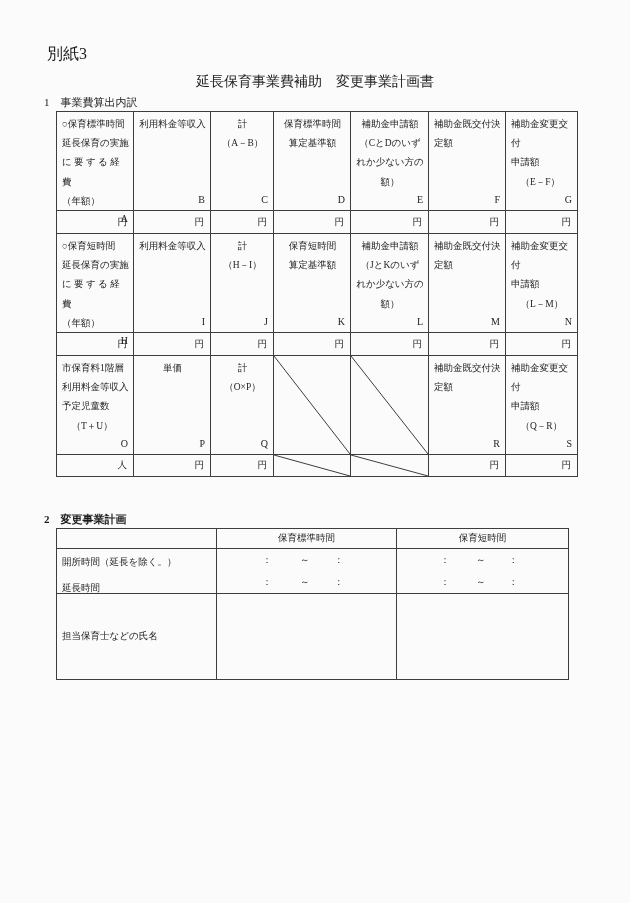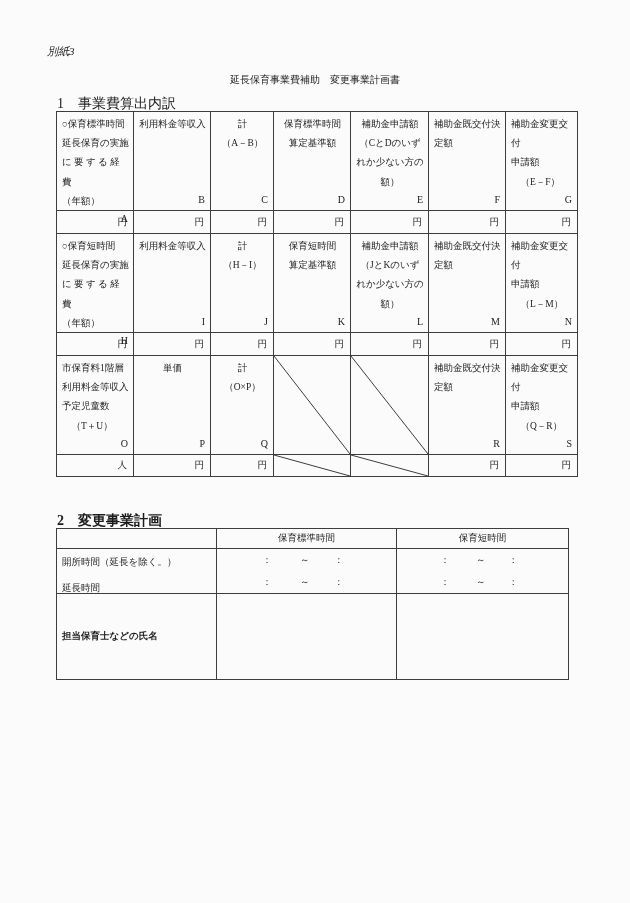--- a/index.html
+++ b/index.html
@@ -1,23 +1,23 @@
 <!DOCTYPE html>
 <html><head>
 <meta charset="utf-8">
 <style>
   html,body { margin:0; padding:0; background:#fbfbfb; }
   .page {
     position:relative; width:630px; height:903px; background:#fbfbfb;
     font-family:"Liberation Serif","DejaVu Serif",serif;
     color:#1c1c1c; overflow:hidden;
   }
-  .attachment { position:absolute; left:47px; top:44px; font-size:11px;font-style:italic; }
-  .doc-title  { position:absolute; left:0; top:73px; width:100%; text-align:center; font-size:10px; }
-  .sec-heading{ position:absolute; left:57px; font-size:14px; }
+  .attachment { position:absolute; left:47px; top:44px; font-size:16px; }
+  .doc-title  { position:absolute; left:0; top:73px; width:100%; text-align:center; font-size:14px; }
+  .sec-heading{ position:absolute; left:44px; font-size:11px; }
   .sec-heading.s1 { top:95px; }
   .sec-heading.s2 { top:512px;font-weight:bold; }
 
   table { position:absolute; left:56px; border-collapse:collapse; table-layout:fixed; }
   .t1 { top:111px; width:521px; }
   .t2 { top:528px; width:512px; }
   td { border:1px solid #3d3d3d; padding:0; vertical-align:top; font-size:9.5px; }
 
   
   .hcell { height:98px; box-sizing:border-box; display:flex; flex-direction:column;
@@ -39,21 +39,21 @@
                  padding-left:52px; gap:34px; box-sizing:border-box; }
   .total-yen   { height:20px; line-height:20px; text-align:right; padding-right:6px; box-sizing:border-box; }
 
   
   .t2h   { height:19px; line-height:19px; text-align:center; box-sizing:border-box; }
   .t2lab { height:44px; line-height:26px; white-space:pre-line; padding:0 5px; box-sizing:border-box; }
   .t2times { height:44px; box-sizing:border-box; }
   .timeline { position:relative; height:22px; line-height:22px; }
   .timeline span { position:absolute; transform:translateX(-50%); }
   .timeline .p1 { left:28%; } .timeline .p2 { left:49%; } .timeline .p3 { left:68%; }
-  .t2name { height:85px; box-sizing:border-box; display:flex; align-items:center; padding:0 5px;font-weight:bold; }
+  .t2name { height:85px; box-sizing:border-box; display:flex; align-items:center; padding:0 5px; }
 </style>
 </head>
 <body>
 
 <div class="page">
 
   <div class="attachment">別紙3</div>
   <div class="doc-title">延長保育事業費補助　変更事業計画書</div>
   <div class="sec-heading s1">1　事業費算出内訳</div>
 

